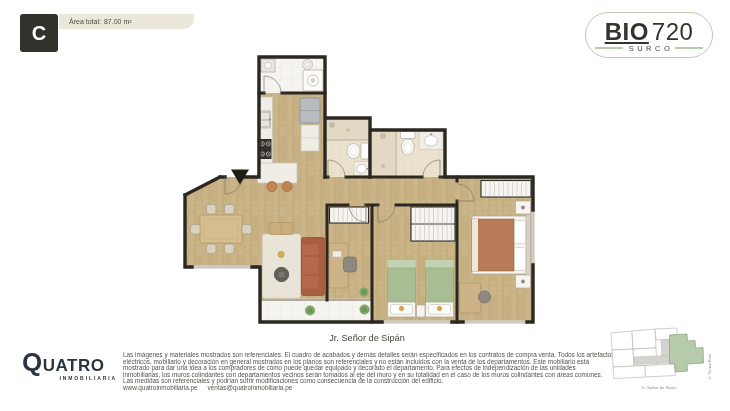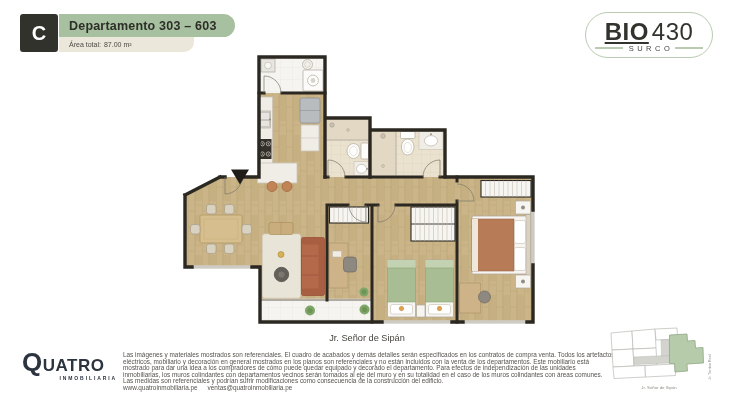--- a/index.html
+++ b/index.html
@@ -38,33 +38,30 @@
   .plan{position:absolute;left:160px;top:55px;}
   .minimap{position:absolute;left:599px;top:320px;}
   svg text{font-family:"Liberation Sans", sans-serif;}
 </style>
 </head>
 <body>
 
 <header class="hdr">
   <div class="badge">C</div>
   <div class="tblock">
-    <div class="pill">
-        <span>Departamento 303 – 603</span>
-      </div>
     <div class="strip">
       <span>Área total:</span>
       <span>87.00 m²</span>
     </div>
   </div>
 </header>
 
 <div class="biologo">
   <div class="biorow">
-    <span class="bio">BIO</span><span class="num">430</span>
+    <span class="bio">BIO</span><span class="num">720</span>
   </div>
   <div class="surcorow">
     <span class="surcoline"></span>
     <span class="surco">SURCO</span>
     <span class="surcoline"></span>
   </div>
 </div>
 
 <svg class="plan" width="410" height="290" viewBox="0 0 410 290">
   <defs>

